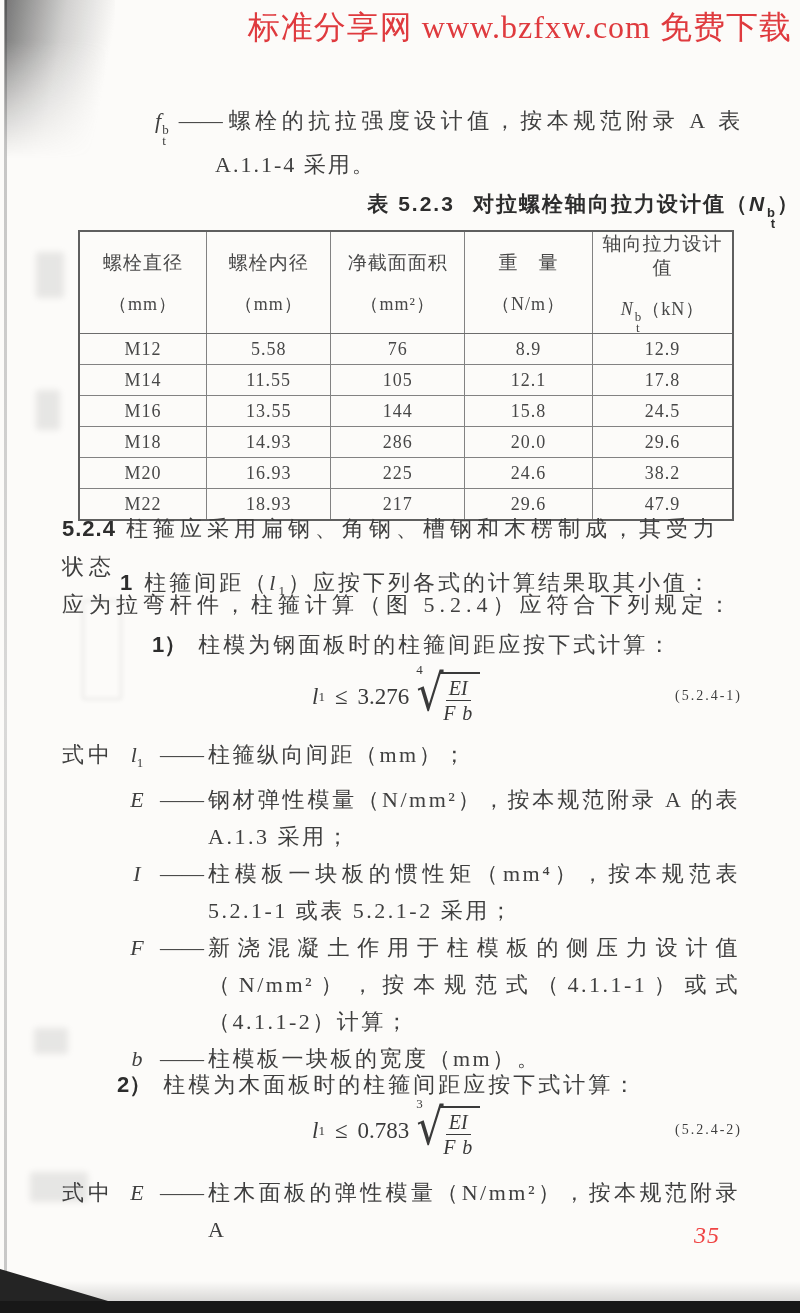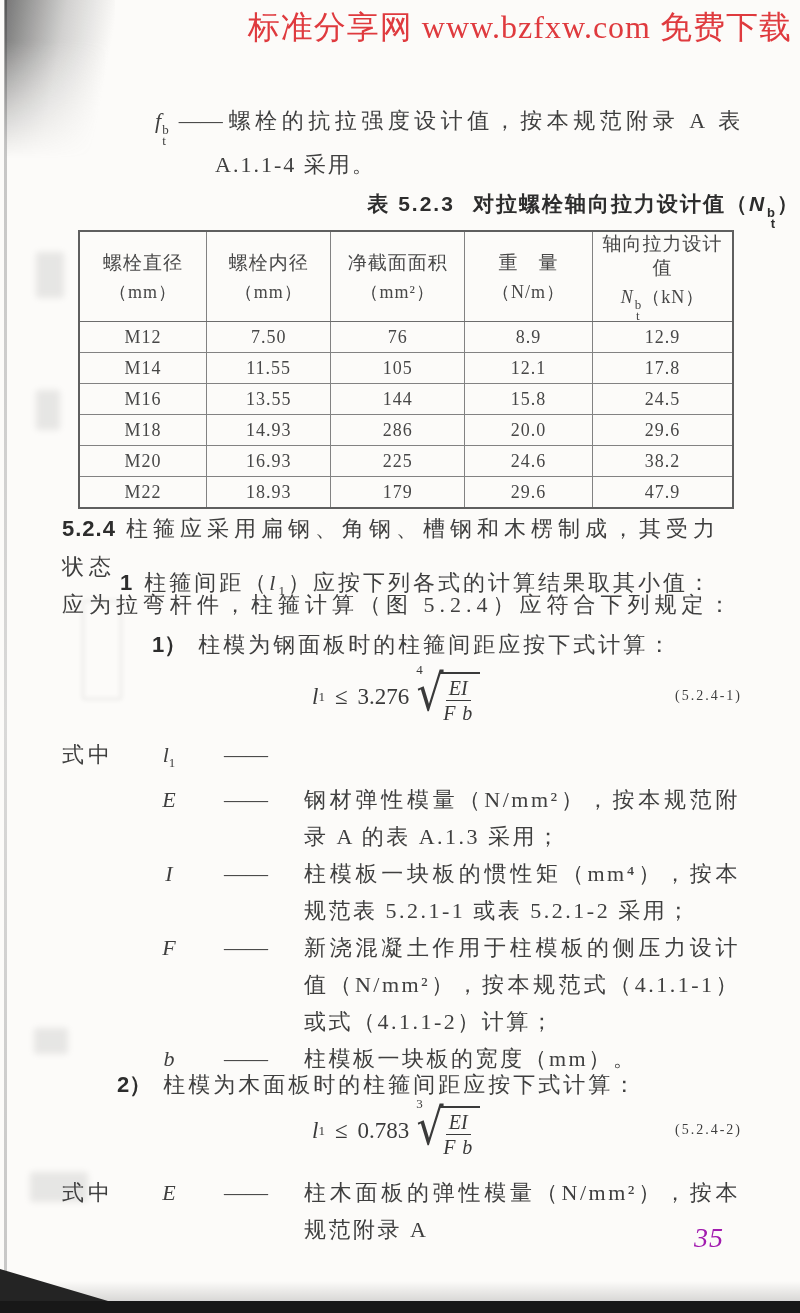--- a/index.html
+++ b/index.html
@@ -55,21 +55,21 @@
   .table-title{position:absolute; top:190px; left:0; width:100%; text-align:right;
     font-size:21px; letter-spacing:2px;}
   .table-title .gap{display:inline-block; width:18px;}
   
   .tbl-wrap{position:absolute; top:230px; left:78px; width:656px;}
   table{border-collapse:collapse; width:100%; table-layout:fixed; background:transparent;}
   table, .tbl-frame{border:2.5px solid #5f5f5f;}
   th,td{border:1px solid #828282; text-align:center; padding:0; color:#474747;}
   th{font-weight:400; height:72px; font-size:19px; letter-spacing:1px; border-bottom:1.5px solid #6c6c6c;}
   td{height:30px; font-size:18px; letter-spacing:1px;}
-  .th-l1{line-height:24px; margin-bottom:7px;}
+  .th-l1{line-height:24px; margin-bottom:19px;}
   .th-l2{line-height:20px; font-size:18px;}
   col.c1{width:19.5%;} col.c2{width:19%;} col.c3{width:20.5%;} col.c4{width:19.5%;} col.c5{width:21.5%;}
   
   .sec{position:absolute; top:510px; left:62px; width:678px; font-size:22px; line-height:38px;}
   .sec .ln{letter-spacing:5px;}
   .sec .num{letter-spacing:1px; margin-right:10px;}
   .item{position:absolute; left:62px; width:678px; font-size:22px; line-height:38px; letter-spacing:3px;}
   .item .inum{letter-spacing:0; margin-right:12px;}
   .item1{top:564px; padding-left:58px;}
   .item1a{top:626px; padding-left:90px;}
@@ -84,28 +84,28 @@
   .idx{position:absolute; top:-8px; left:2px; font-size:13px;}
   .radsign{font-size:50px; line-height:46px; font-family:"DejaVu Sans",sans-serif; transform:scaleX(.85);}
   .radbody{border-top:2px solid #3a3a3a; margin-left:-7px; margin-top:2px; padding:3px 7px 0 4px;}
   .frac{display:flex; flex-direction:column; align-items:center; font-style:italic;
         font-size:20px; line-height:22px;}
   .fnum{border-bottom:1.6px solid #3a3a3a; padding:0 3px 1px;}
   .fden{padding-top:1px; letter-spacing:1px;}
   .eqno{position:absolute; right:58px; top:26px; font-size:14px; letter-spacing:2px;}
   
   .defs{position:absolute; top:736px; left:62px; width:678px; font-size:22px; line-height:37px;}
-  .def-row{display:flex; align-items:baseline;gap:32px;}
+  .def-row{display:flex; align-items:baseline;}
   .def-lead{width:56px; letter-spacing:4px; flex:none;}
   .def-term{width:38px; text-align:center; flex:none;}
   .def-dash{flex:none; margin:0 4px;}
   .def-body{flex:1; letter-spacing:2.5px; text-align:justify;}
   .where2{position:absolute; top:1174px; left:62px; width:678px; font-size:22px; line-height:37px;}
   
-  .pageno{position:absolute; top:1222px; left:694px; font-size:28px; font-style:italic; color:#a21caf;
+  .pageno{position:absolute; top:1222px; left:694px; font-size:24px; font-style:italic; color:#ef4444;
     letter-spacing:1px;}
 </style>
 </head>
 <body>
 
 <div class="page">
 
   <div class="corner-shadow"></div>
   <div class="edge-line"></div>
   <div class="ghost g1"></div>
@@ -169,21 +169,21 @@
             <div class="th-l2"><span class="var">N</span><span class="supsub">
                   <span class="s-sup">b</span>
                   <span class="s-sub">t</span>
                 </span><span>（kN）</span></div>
           </th>
         </tr>
       </thead>
       <tbody>
           <tr>
             <td>M12</td>
-            <td>7.50</td>
+            <td>5.58</td>
             <td>76</td>
             <td>8.9</td>
             <td>12.9</td>
           </tr>
           <tr>
             <td>M14</td>
             <td>11.55</td>
             <td>105</td>
             <td>12.1</td>
             <td>17.8</td>
@@ -205,21 +205,21 @@
           <tr>
             <td>M20</td>
             <td>16.93</td>
             <td>225</td>
             <td>24.6</td>
             <td>38.2</td>
           </tr>
           <tr>
             <td>M22</td>
             <td>18.93</td>
-            <td>179</td>
+            <td>217</td>
             <td>29.6</td>
             <td>47.9</td>
           </tr>
         </tbody>
     </table>
   </div>
 
   <div class="sec">
     <div class="ln">
       <span class="hei num">5.2.4</span><span>柱箍应采用扁钢、角钢、槽钢和木楞制成，其受力状态</span>
@@ -253,20 +253,21 @@
       </span>
     </div>
     <div class="eqno">(5.2.4-1)</div>
   </div>
 
   <div class="defs">
     <div class="def-row">
       <span class="def-lead">式中</span>
       <span class="def-term"><span class="var">l</span><sub>1</sub></span>
       <span class="def-dash">——</span>
+      <span class="def-body">柱箍纵向间距（mm）；</span>
     </div>
     <div class="def-row">
       <span class="def-lead"></span>
       <span class="def-term var">E</span>
       <span class="def-dash">——</span>
       <span class="def-body">钢材弹性模量（N/mm²），按本规范附录 A 的表 A.1.3 采用；</span>
     </div>
     <div class="def-row">
       <span class="def-lead"></span>
       <span class="def-term var">I</span>

